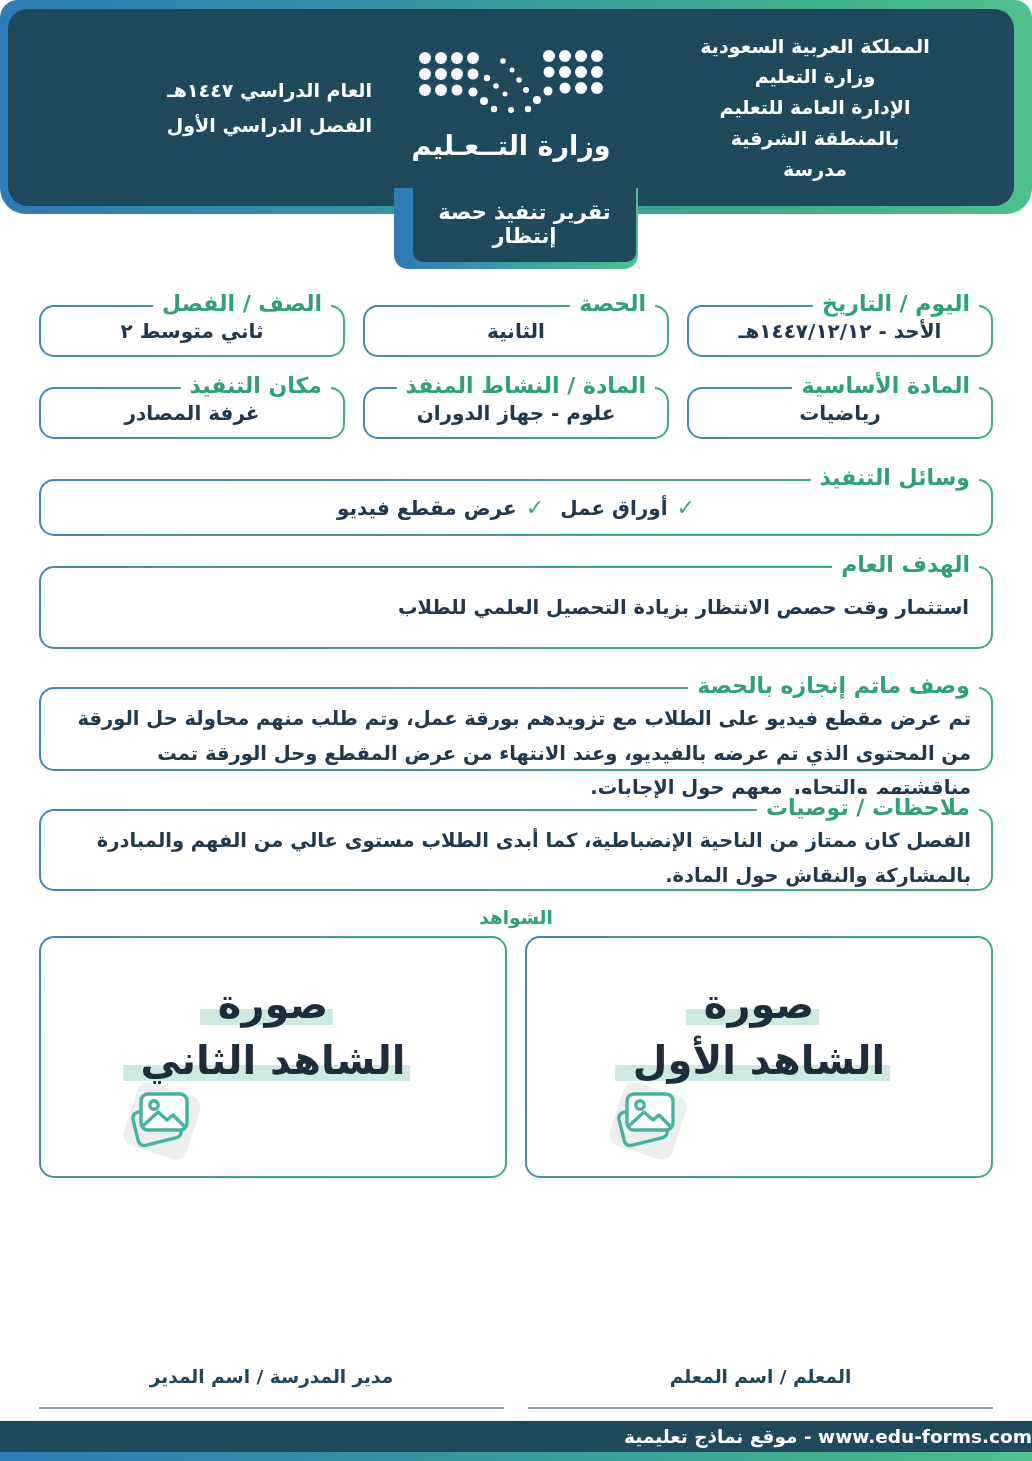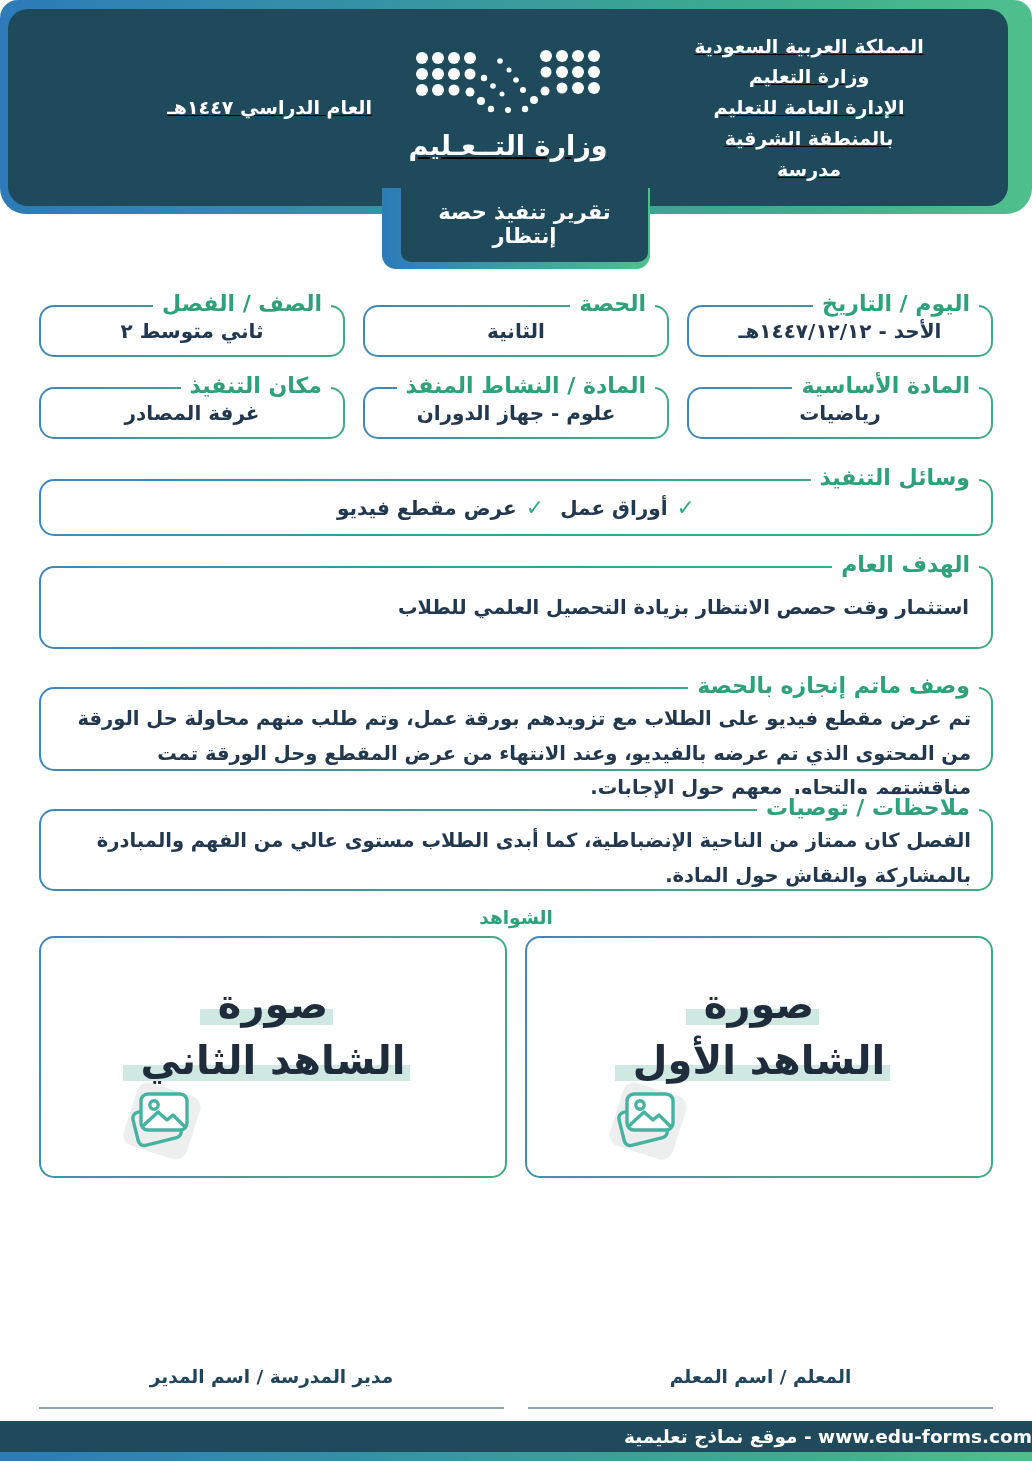--- a/index.html
+++ b/index.html
@@ -1,31 +1,31 @@
 <!DOCTYPE html>
 <html><head>
 <meta charset="utf-8">
 <style>
   * { margin:0; padding:0; box-sizing:border-box; }
   body { background:#fff; font-family:"DejaVu Sans", sans-serif; }
   .page { position:relative; width:1032px; height:1461px; margin:0 auto; background:#fff; direction:rtl; overflow:hidden; }
 
   
-  .header-wrap { background:linear-gradient(to right,#2D7BB8,#3FAE8C 78%,#4FC08D); border-radius:18px 18px 26px 26px; padding:9px 24px 8px 8px;text-decoration:underline; }
+  .header-wrap { background:linear-gradient(to right,#2D7BB8,#3FAE8C 78%,#4FC08D); border-radius:18px 18px 26px 26px; padding:9px 18px 8px 8px; }
   .header { background:#1F4A5B; border-radius:20px; height:197px; display:flex; align-items:center; justify-content:space-between; padding:0 34px; color:#fff; }
   .h-col { line-height:1.62; font-weight:700; }
   .h-right { width:330px; text-align:center; font-size:19px; }
   .h-left  { width:330px; text-align:right; font-size:19px; line-height:1.8; }
   .h-center { width:260px; text-align:center; }
   .logo-dots { display:block; margin:0 auto 8px auto; }
   .logo-ar { font-size:27px; font-weight:700; letter-spacing:0; }
   .logo-en { font-size:14.5px; font-weight:400; margin-top:6px; letter-spacing:.3px; direction:ltr; }
 
   
-  .badge-wrap { width:268px; margin:-26px auto 0 auto; position:relative; z-index:3;
+  .badge-wrap { width:244px; margin:-26px auto 0 auto; position:relative; z-index:3;
     background:linear-gradient(to right,#2D7BB8,#4FC08D); border-radius:0 0 14px 14px; padding:0 2px 7px 19px; }
   .badge { background:#1F4A5B; border-radius:0 0 10px 10px; color:#fff; text-align:center;
     font-size:21px; font-weight:700; padding:12px 10px 14px 10px; }
 
   
   .content { padding:0 39px; }
   .gbox { background:linear-gradient(115deg,#4186BC 0%,#3FA886 70%,#3EAC82 100%); border-radius:15px; padding:2px; position:relative; }
   .gbox-in { background:#fff; border-radius:13px; }
   .flabel { position:absolute; top:0; right:14px; transform:translateY(-54%); background:#fff; padding:0 9px;
     color:#2EA17B; font-size:22px; font-weight:700; z-index:2; line-height:1.25; white-space:nowrap; }
@@ -125,20 +125,21 @@
               <circle cx="182" cy="24" r="6"></circle>
             <circle cx="150" cy="40" r="5.5"></circle>
               <circle cx="166" cy="40" r="6"></circle>
               <circle cx="182" cy="40" r="6"></circle>
           </g>
         </svg>
         <div class="logo-ar">وزارة التــعـليم</div>
       </div>
       <div class="h-col h-left">
         <div>العام الدراسي ١٤٤٧هـ</div>
+        <div>الفصل الدراسي الأول</div>
       </div>
     </div>
   </div>
 
   <div class="badge-wrap">
     <div class="badge">تقرير تنفيذ حصة إنتظار</div>
   </div>
 
   <div class="content">
 

